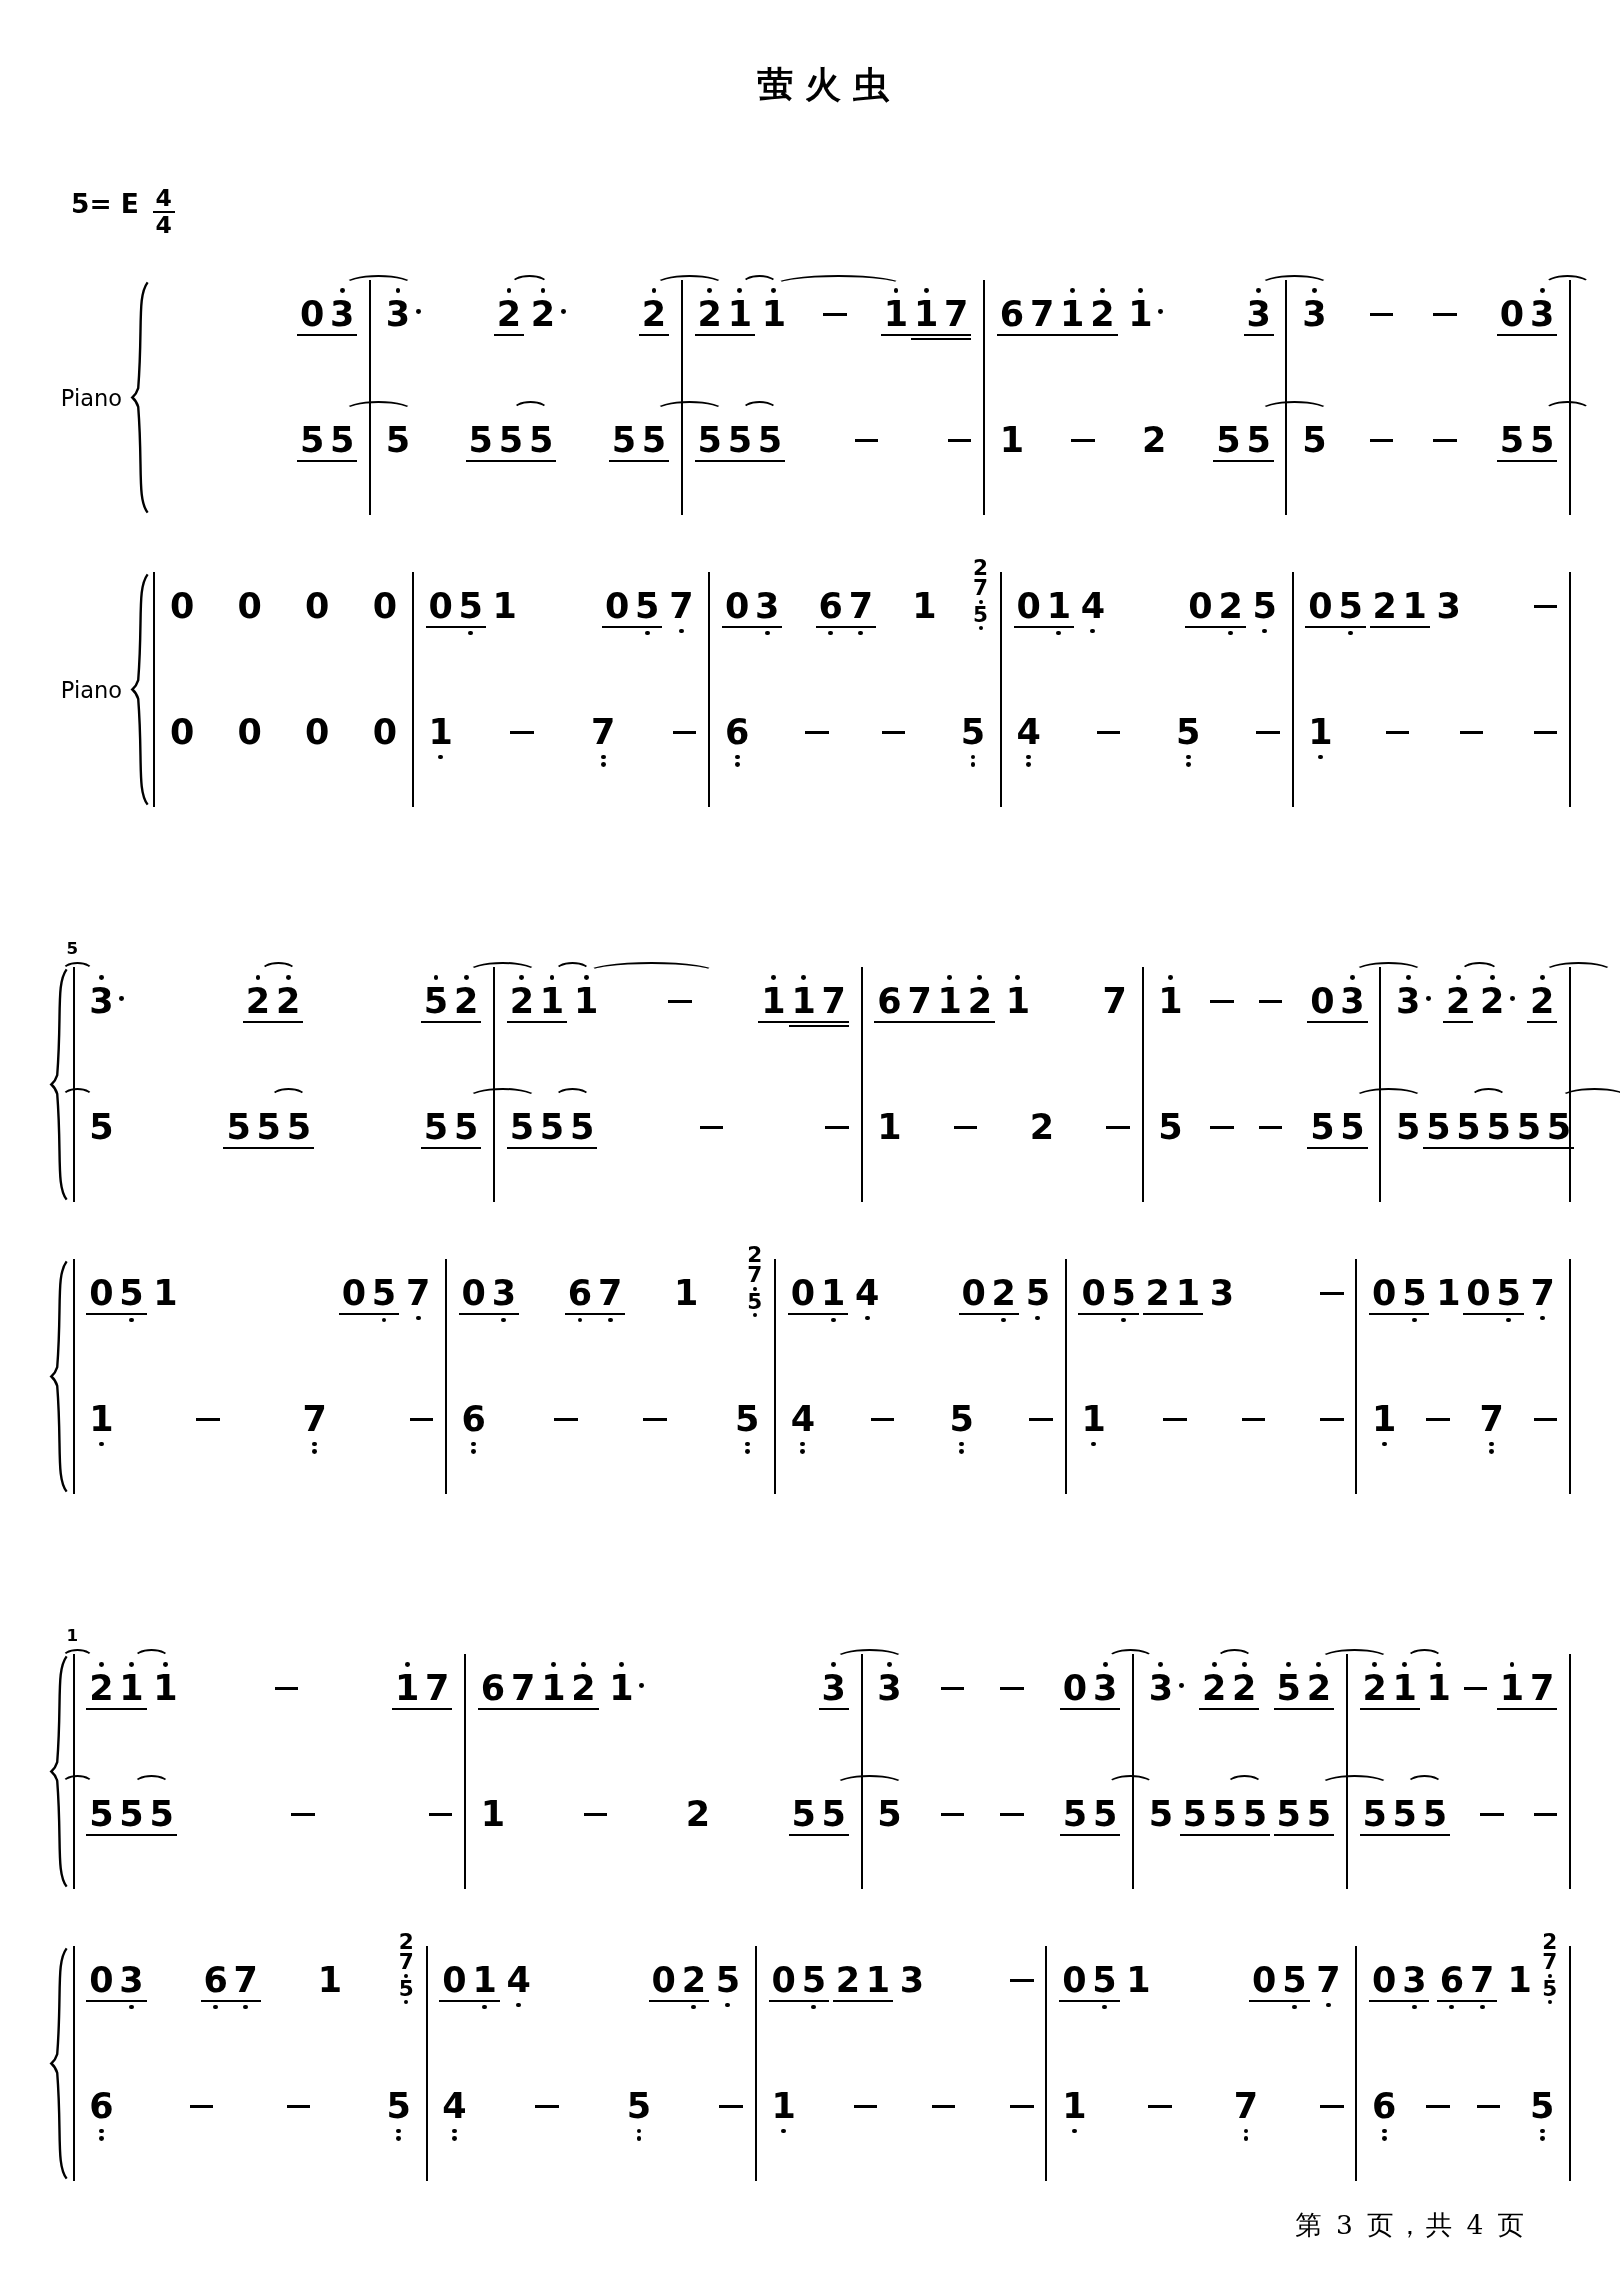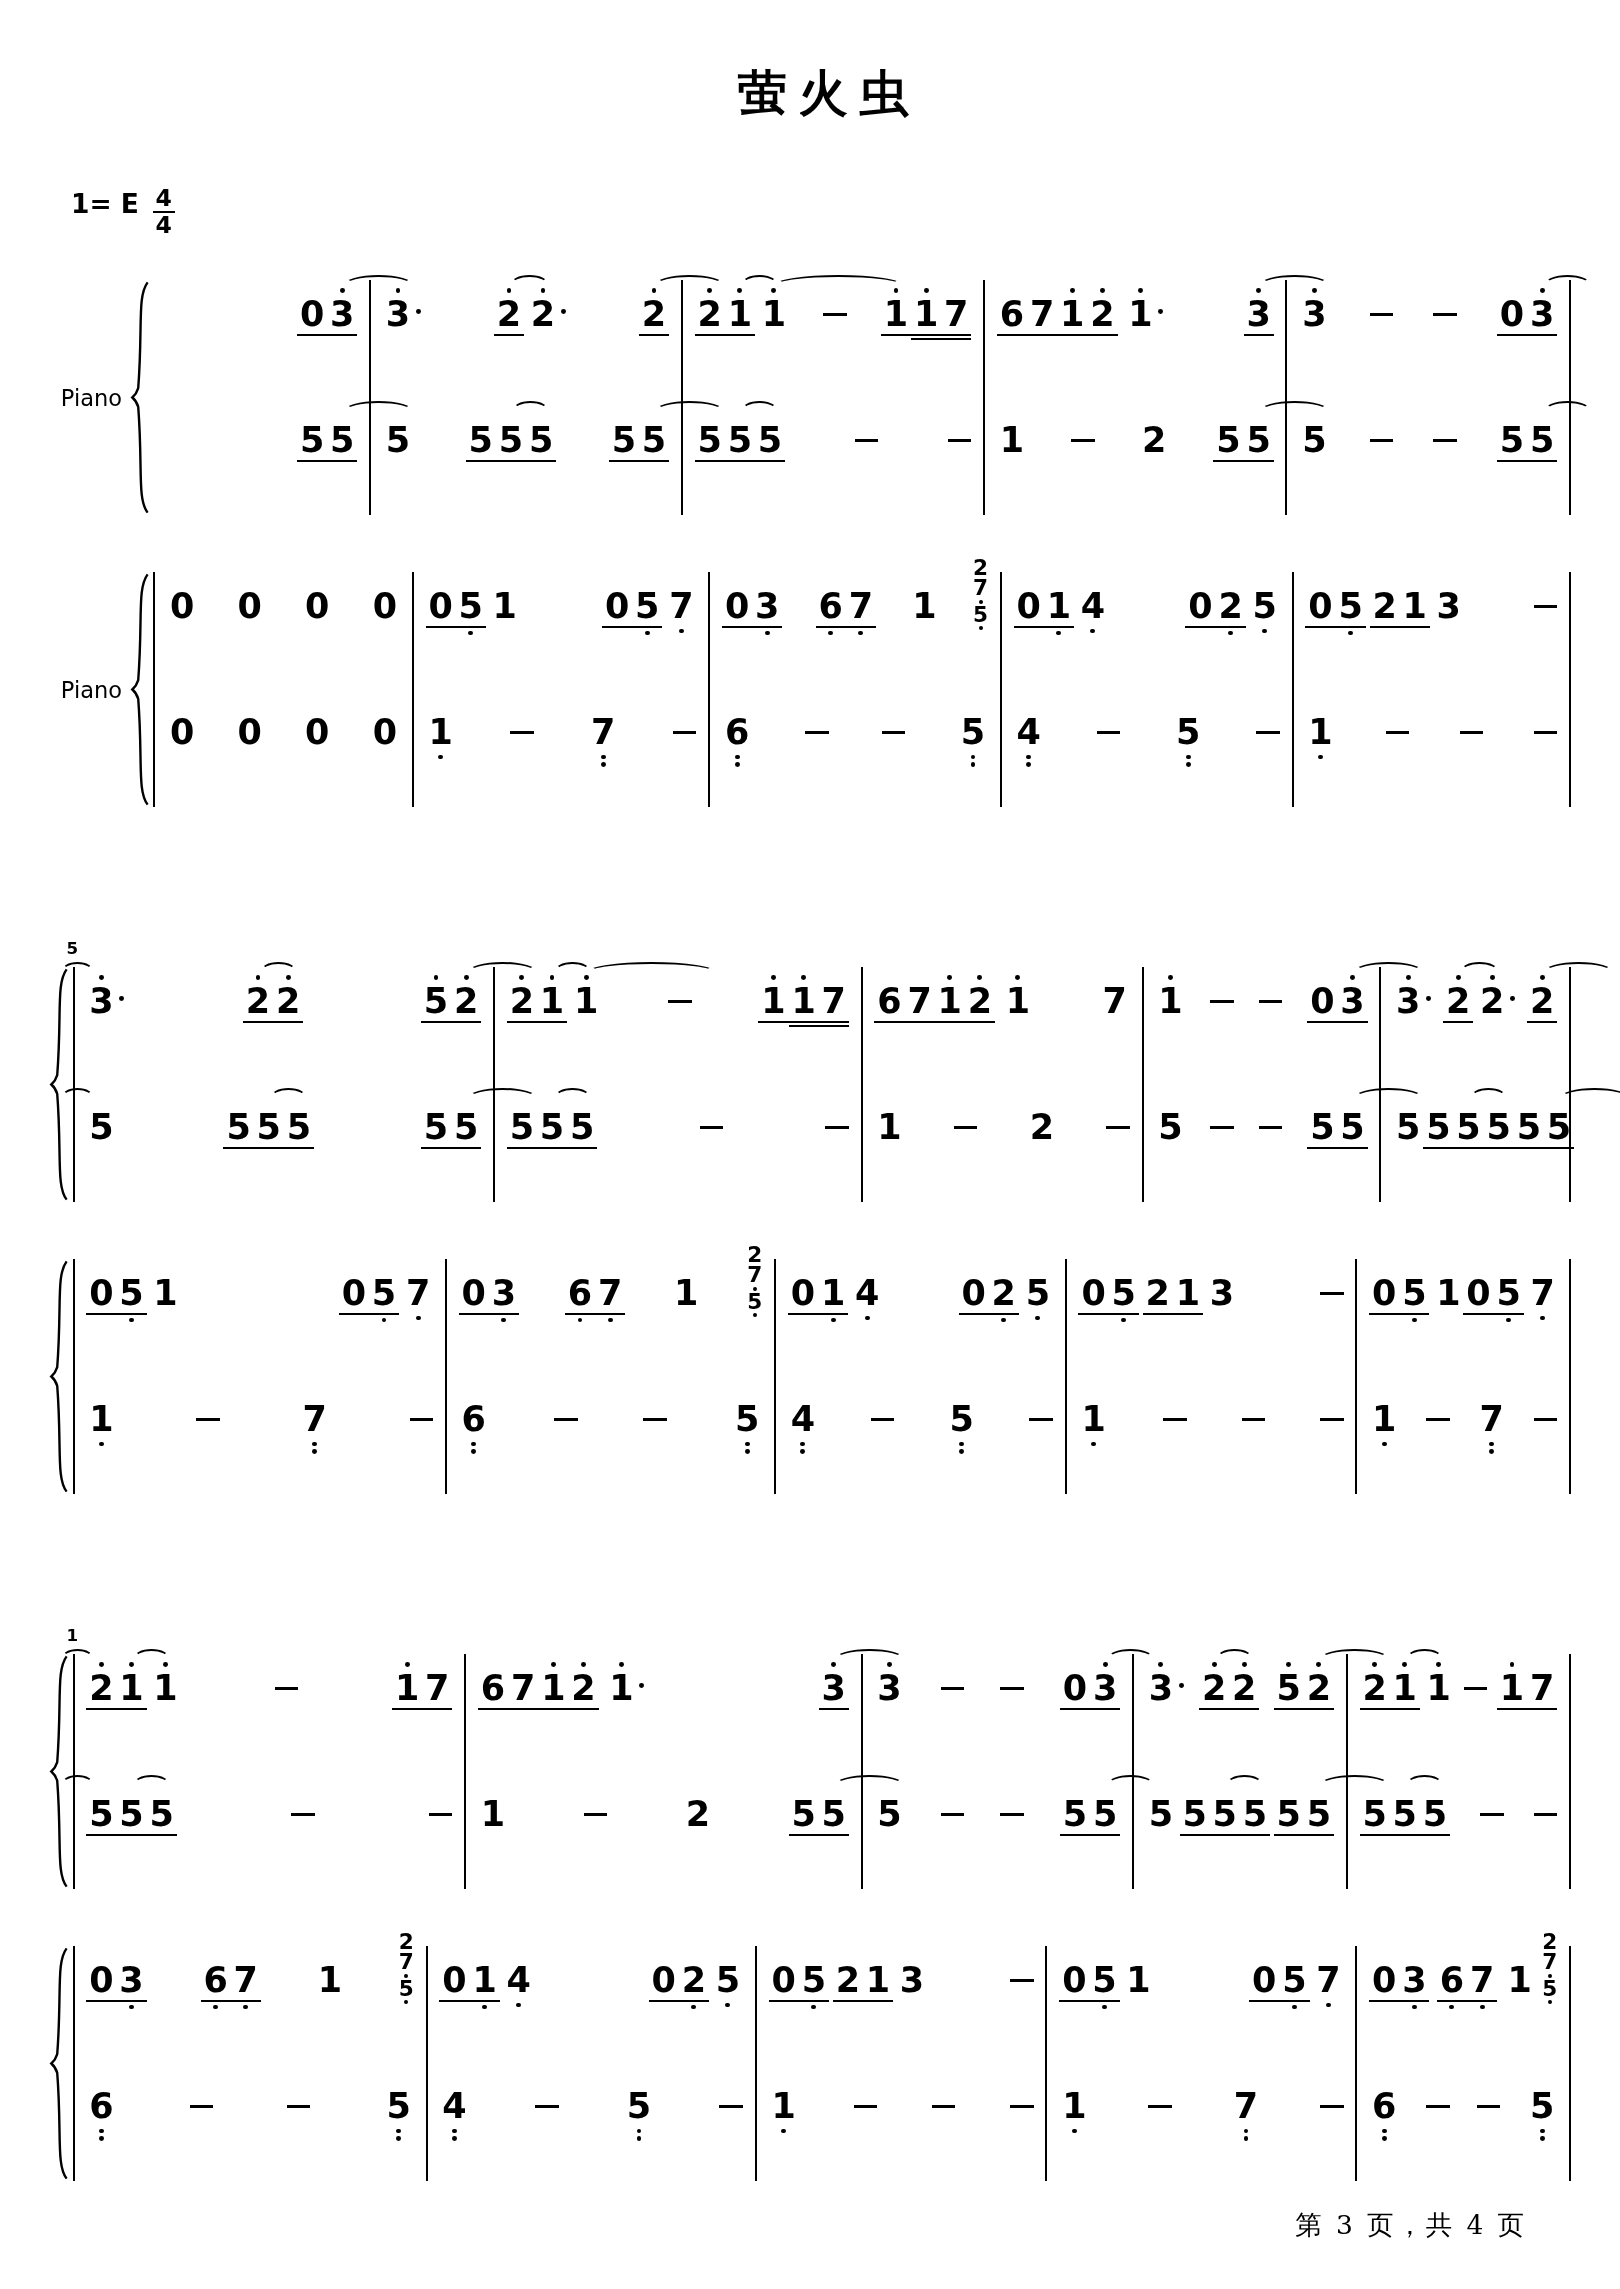--- a/index.html
+++ b/index.html
@@ -1,19 +1,19 @@
 <!DOCTYPE html>
 <html><head>
 <meta charset="utf-8">
 <style>
   html,body{margin:0;padding:0;background:#fff;}
   .page{position:relative;width:1620px;height:2290px;background:#fff;color:#000;overflow:hidden;
         font-family:"DejaVu Sans","Liberation Sans",sans-serif;}
   .title{text-align:center;padding-top:61px;font-family:"DejaVu Serif","Liberation Serif",serif;
-         font-size:49px;font-weight:bold;letter-spacing:11.8px;margin-left:38px;}
+         font-size:36px;font-weight:bold;letter-spacing:11.8px;margin-left:38px;}
   .keysig{position:absolute;left:71px;top:188px;display:flex;align-items:flex-start;
           font-weight:bold;font-size:26.5px;}
   .ts{display:inline-flex;flex-direction:column;align-items:center;margin-left:13.7px;
       font-size:23.5px;line-height:1.05;margin-top:-2px;}
   .tsn{padding:0 2.9px;}
   .tsn:first-child{border-bottom:2.9px solid #000;}
   .score{position:absolute;top:280px;left:49px;right:49px;}
   .sys{margin-top:160px;}
   .sys:first-child{margin-top:0;}
   .part{display:flex;position:relative;align-items:stretch;}
@@ -50,21 +50,21 @@
   .sd{width:3.9px;height:3.9px;border-radius:50%;background:#000;margin:1px 0;display:block;}
   .footer{position:absolute;right:93px;bottom:47px;font-size:26.5px;letter-spacing:2.9px;
           font-family:"DejaVu Serif","Liberation Serif",serif;}
 </style>
 </head>
 <body>
 
 <div class="page">
   <div class="title">萤火虫</div>
   <div class="keysig">
-    <span>1= E</span>
+    <span>5= E</span>
     <span class="ts">
       <span class="tsn">4</span>
       <span class="tsn">4</span>
     </span>
   </div>
   <div class="score">
       <div class="sys">
         <div class="part">
           <div class="plabel">Piano</div>
           <div class="brace">

